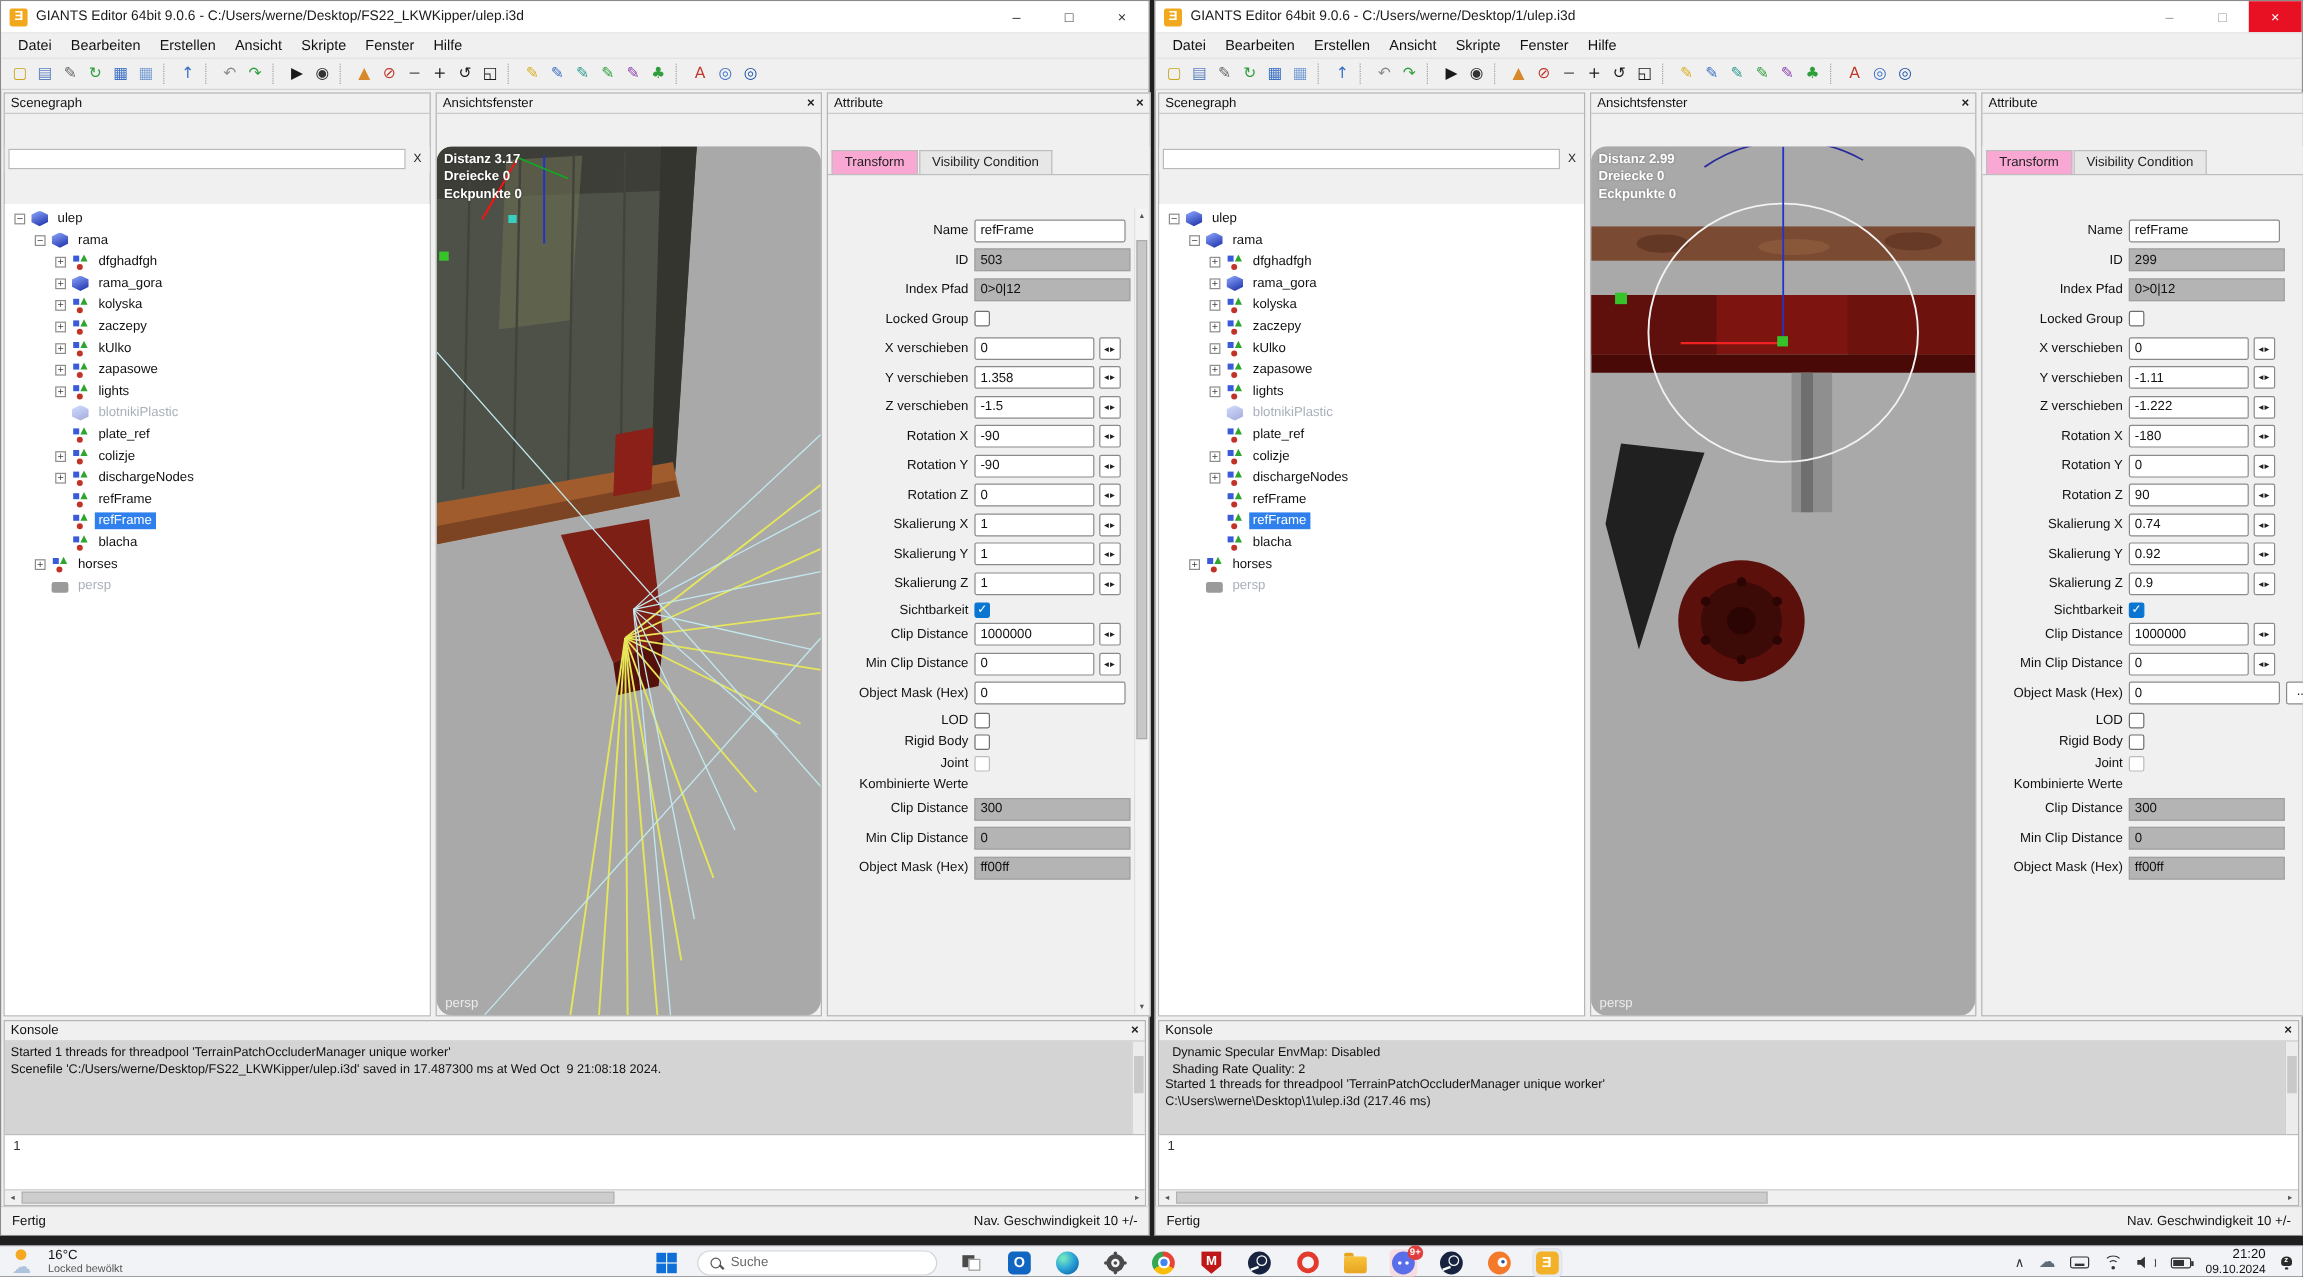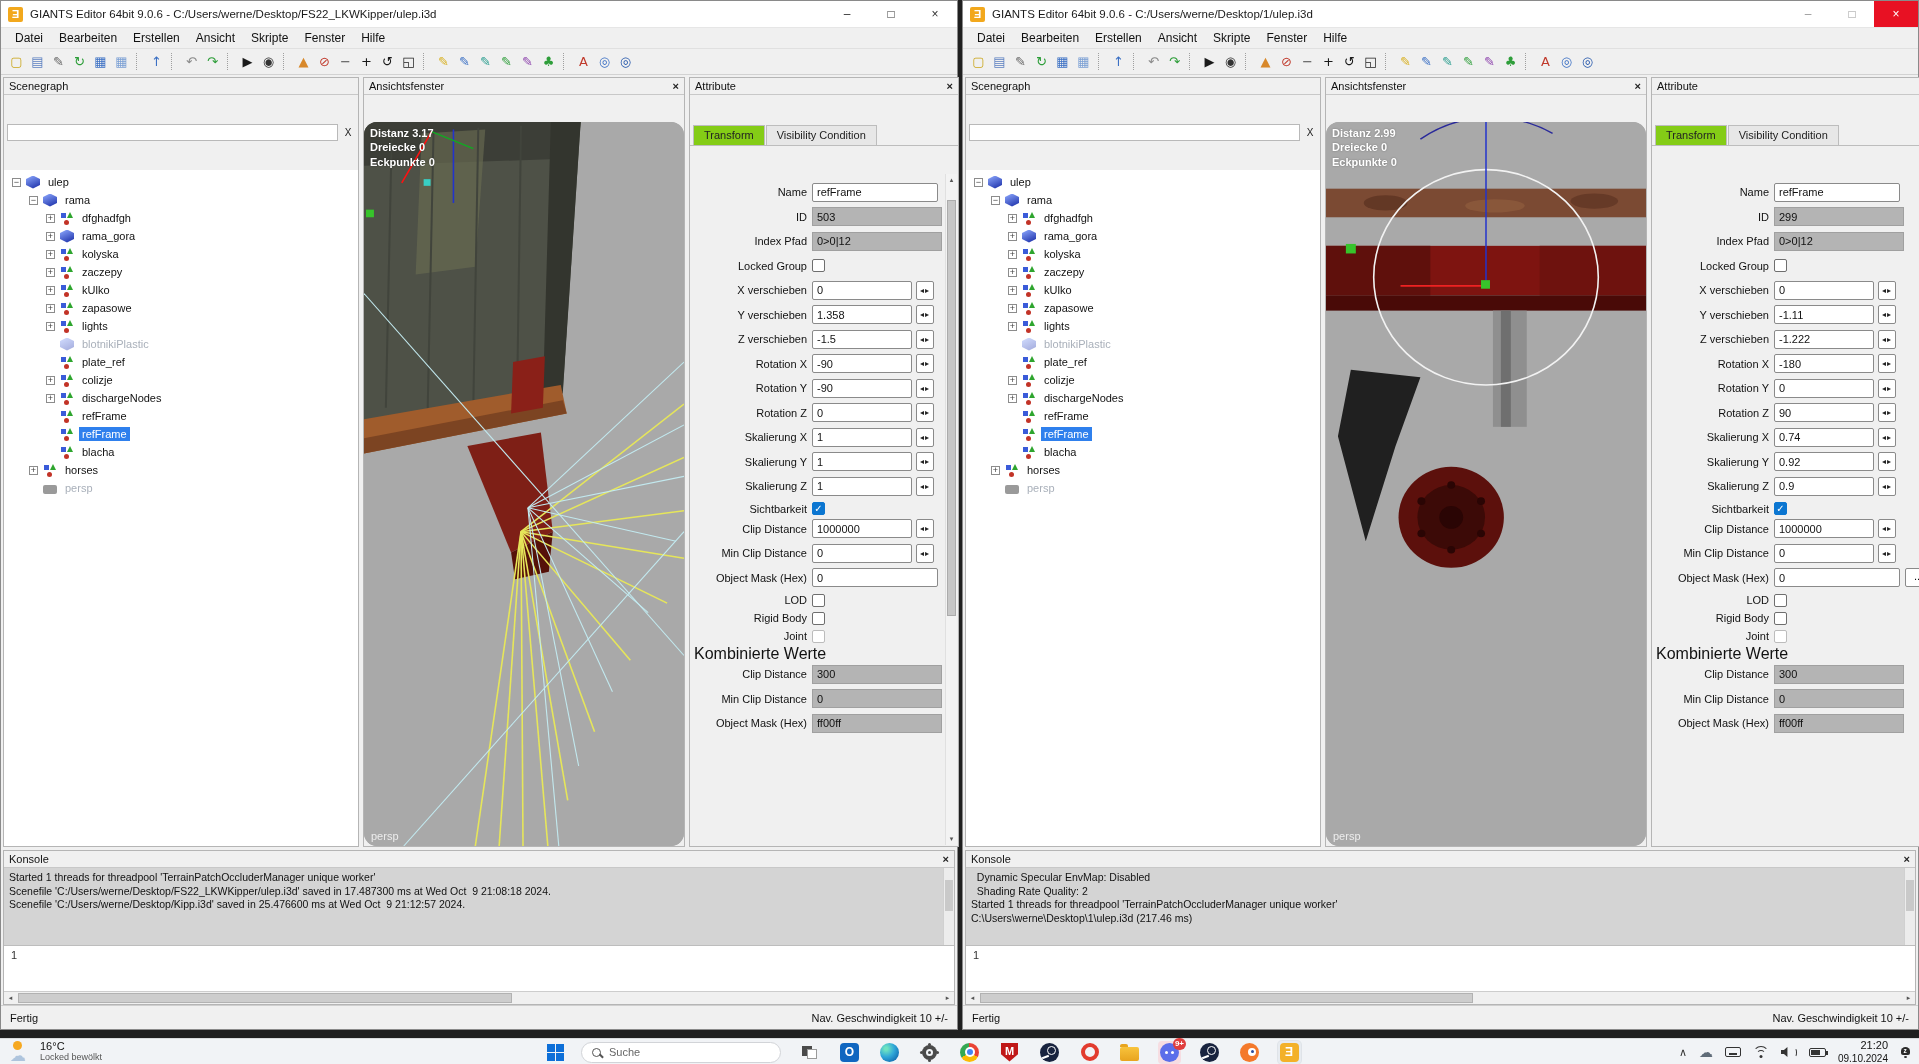--- a/index.html
+++ b/index.html
@@ -53,34 +53,34 @@
 
   .vp-panel { width:322px; flex:none; }
   .vp-canvas { flex:1; position:relative; background:#a9a9a9; overflow:hidden;border-radius:13px; }
   .vp-canvas svg { position:absolute; inset:0; width:100%; height:100%; }
   .vp-overlay { position:absolute; top:4px; left:6px; color:#fff; font-size:11px; font-weight:bold; line-height:1.3; text-shadow:0 0 2px rgba(0,0,0,.35); }
   .vp-cam { position:absolute; bottom:4px; left:7px; color:#ececec; font-size:11px; }
 
   .attr-panel { flex:1; }
   .tab-row { display:flex; gap:1px; padding:3px 3px 0 3px; background:#f0f0f0; border-bottom:1px solid #bdbdbd; flex:none; }
   .tab { font-size:11px; padding:3px 10px 4px 10px; border:1px solid #bdbdbd; border-bottom:none; background:#e7e7e7; color:#222; }
-  .tab.active { background:#84cc16; font-weight:normal; }
+  .tab.active { background:#f9a8d4; font-weight:normal; }
   .attr-body { flex:1; position:relative; padding:9px 16px 0 4px; overflow:hidden; }
   .attr-row { display:flex; align-items:center; height:20px; margin-bottom:4.5px; }
   .attr-row.slim { height:16px; margin-bottom:2px; }
   .attr-label { width:118px; flex:none; text-align:right; padding-right:5px; font-size:11px; white-space:nowrap; }
   .attr-field { height:19px; border:1px solid #8a8a8a; background:#fff; font-size:11px; padding:1px 4px; display:flex; align-items:center; border-radius:2px; width:100px; overflow:hidden; }
   .attr-field.wide { width:126px; }
   .attr-field.readonly { background:#b4b4b4; border-color:#a0a0a0; width:130px; border-radius:0; }
   .spinner { width:18px; height:19px; flex:none; border:1px solid #8a8a8a; border-radius:2px; background:#fff; margin-left:4px; font-size:8px; letter-spacing:1px; display:flex; align-items:center; justify-content:center; color:#222; font-family:"DejaVu Sans",sans-serif; }
   .checkbox { width:13px; height:13px; border:1px solid #6e6e6e; background:#fff; border-radius:2px; font-size:10px; line-height:11px; text-align:center; color:#fff; font-family:"DejaVu Sans",sans-serif; }
   .checkbox.checked { background:#0b76d1; border-color:#0b76d1; }
   .checkbox.disabled { border-color:#bcbcbc; }
   .ellipsis-btn { width:27px; height:19px; border:1px solid #8a8a8a; border-radius:2px; background:#fff; margin-left:5px; font-size:11px; text-align:center; line-height:15px; }
-  .section-label { font-size:16px; }
+  .section-label { font-size:11px; }
   .attr-scroll { position:absolute; top:1px; bottom:1px; right:1px; width:12px; background:#f3f3f3; border-left:1px solid #e0e0e0; font-family:"DejaVu Sans",sans-serif; }
   .attr-scroll .arr { position:absolute; left:0; right:0; text-align:center; font-size:7px; color:#555; }
   .attr-scroll .thumb { position:absolute; left:1px; right:1px; top:26px; height:62%; background:#c7c7c7; border:1px solid #ababab; }
 
   .console-panel { height:155px; margin:0 2px; flex:none; border:1px solid #b5b5b5; background:#f0f0f0; display:flex; flex-direction:column; }
   .console-log { height:77px; flex:none; background:#d4d4d4; position:relative; padding:3px 14px 0 5px; overflow:hidden; }
   .console-line { font-size:10.5px; line-height:13.5px; white-space:pre; }
   .v-scroll { position:absolute; top:0; bottom:0; right:0; width:11px; background:#ececec; border-left:1px solid #d0d0d0; }
   .v-scroll .thumb { position:absolute; left:1px; right:1px; top:12px; height:40%; background:#c9c9c9; }
   .console-input { flex:1; background:#fff; border-top:1px solid #bdbdbd; font-size:11px; padding:3px 7px; color:#333; }
@@ -535,21 +535,20 @@
         </div>
       </div>
       <div class="console-panel">
         <div class="panel-header">
           <span>Konsole</span>
           <span class="panel-close">×</span>
         </div>
         <div class="console-log">
           <div class="console-line">Started 1 threads for threadpool 'TerrainPatchOccluderManager unique worker'</div>
           <div class="console-line">Scenefile 'C:/Users/werne/Desktop/FS22_LKWKipper/ulep.i3d' saved in 17.487300 ms at Wed Oct  9 21:08:18 2024.</div>
-          <div class="console-line">Scenefile 'C:/Users/werne/Desktop/Kipp.i3d' saved in 25.476600 ms at Wed Oct  9 21:12:57 2024.</div>
           <div class="v-scroll">
             <div class="thumb"></div>
           </div>
         </div>
         <div class="console-input">1</div>
         <div class="console-hscroll">
           <span class="arr left">◂</span>
           <span class="arr right">▸</span>
           <div class="thumb"></div>
         </div>

